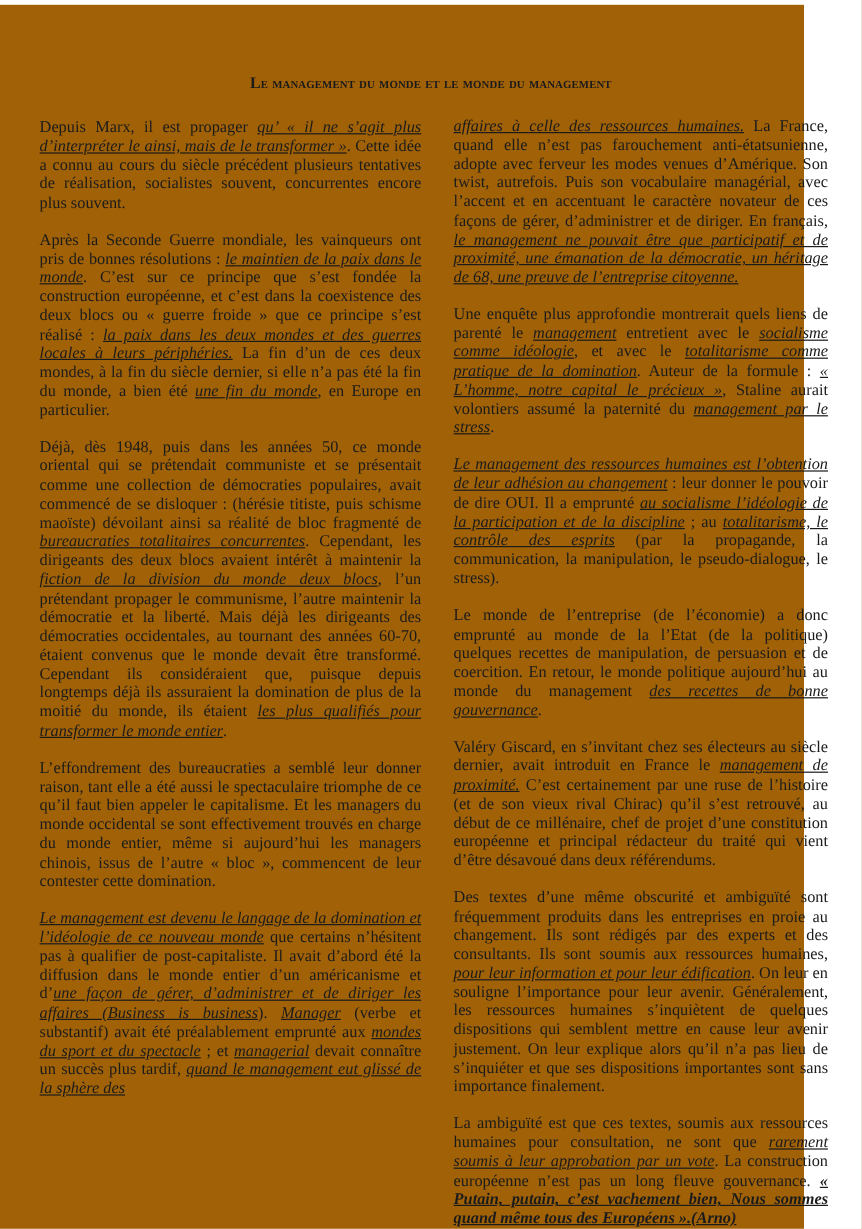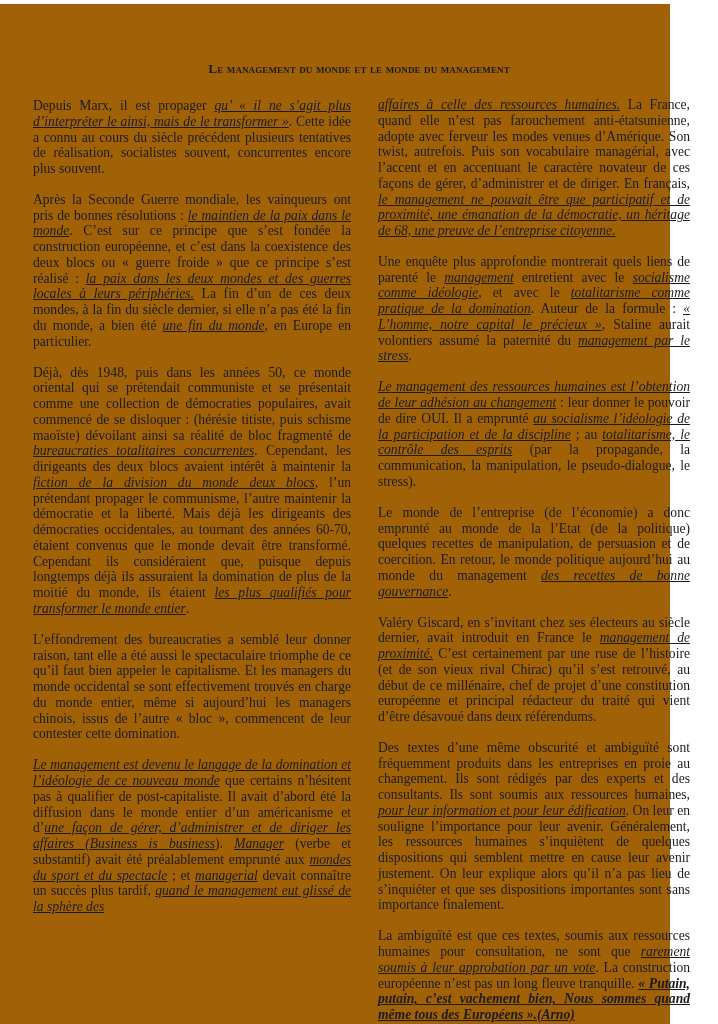--- a/index.html
+++ b/index.html
@@ -36,15 +36,15 @@
       <p><span>L’effondrement des bureaucraties a semblé leur donner raison, tant elle a été aussi le spectaculaire triomphe de ce qu’il faut bien appeler le capitalisme. Et les managers du monde occidental se sont effectivement trouvés en charge du monde entier, même si aujourd’hui les managers chinois, issus de l’autre « bloc », commencent de leur contester cette domination.</span></p>
       <p><span class="i">Le management est devenu le langage de la domination et l’idéologie de ce nouveau monde</span><span> que certains n’hésitent pas à qualifier de post-capitaliste. Il avait d’abord été la diffusion dans le monde entier d’un américanisme et d’</span><span class="i">une façon de gérer, d’administrer et de diriger les affaires (Business is business</span><span>). </span><span class="i">Manager</span><span> (verbe et substantif) avait été préalablement emprunté aux </span><span class="i">mondes du sport et du spectacle</span><span> ; et </span><span class="i">managerial</span><span> devait connaître un succès plus tardif, </span><span class="i">quand le management eut glissé de la sphère des</span></p>
     </div>
   <div class="col right" id="col-right">
       <p><span class="i">affaires à celle des ressources humaines.</span><span> La France, quand elle n’est pas farouchement anti-étatsunienne, adopte avec ferveur les modes venues d’Amérique. Son twist, autrefois. Puis son vocabulaire managérial, avec l’accent et en accentuant le caractère novateur de ces façons de gérer, d’administrer et de diriger. En français, </span><span class="i">le management ne pouvait être que participatif et de proximité, une émanation de la démocratie, un héritage de 68, une preuve de l’entreprise citoyenne.</span></p>
       <p><span>Une enquête plus approfondie montrerait quels liens de parenté le </span><span class="i">management</span><span> entretient avec le </span><span class="i">socialisme comme idéologie</span><span>, et avec le </span><span class="i">totalitarisme comme pratique de la domination</span><span>. Auteur de la formule : </span><span class="i">« L’homme, notre capital le précieux »</span><span>, Staline aurait volontiers assumé la paternité du </span><span class="i">management par le stress</span><span>.</span></p>
       <p><span class="i">Le management des ressources humaines est l’obtention de leur adhésion au changement</span><span> : leur donner le pouvoir de dire OUI. Il a emprunté </span><span class="i">au socialisme l’idéologie de la participation et de la discipline</span><span> ; au </span><span class="i">totalitarisme, le contrôle des esprits</span><span> (par la propagande, la communication, la manipulation, le pseudo-dialogue, le stress).</span></p>
       <p><span>Le monde de l’entreprise (de l’économie) a donc emprunté au monde de la l’Etat (de la politique) quelques recettes de manipulation, de persuasion et de coercition. En retour, le monde politique aujourd’hui au monde du management </span><span class="i">des recettes de bonne gouvernance</span><span>.</span></p>
       <p><span>Valéry Giscard, en s’invitant chez ses électeurs au siècle dernier, avait introduit en France le </span><span class="i">management de proximité.</span><span> C’est certainement par une ruse de l’histoire (et de son vieux rival Chirac) qu’il s’est retrouvé, au début de ce millénaire, chef de projet d’une constitution européenne et principal rédacteur du traité qui vient d’être désavoué dans deux référendums.</span></p>
       <p><span>Des textes d’une même obscurité et ambiguïté sont fréquemment produits dans les entreprises en proie au changement. Ils sont rédigés par des experts et des consultants. Ils sont soumis aux ressources humaines, </span><span class="i">pour leur information et pour leur édification</span><span>. On leur en souligne l’importance pour leur avenir. Généralement, les ressources humaines s’inquiètent de quelques dispositions qui semblent mettre en cause leur avenir justement. On leur explique alors qu’il n’a pas lieu de s’inquiéter et que ses dispositions importantes sont sans importance finalement.</span></p>
-      <p><span>La ambiguïté est que ces textes, soumis aux ressources humaines pour consultation, ne sont que </span><span class="i">rarement soumis à leur approbation par un vote</span><span>. La construction européenne n’est pas un long fleuve tranquille. </span><span class="i b">« Putain, putain, c’est vachement bien, Nous sommes quand même tous des Européens ».(Arno)</span></p>
+      <p><span>La ambiguïté est que ces textes, soumis aux ressources humaines pour consultation, ne sont que </span><span class="i">rarement soumis à leur approbation par un vote</span><span>. La construction européenne n’est pas un long fleuve gouvernance. </span><span class="i b">« Putain, putain, c’est vachement bien, Nous sommes quand même tous des Européens ».(Arno)</span></p>
     </div>
 </div>
 
 </body></html>

